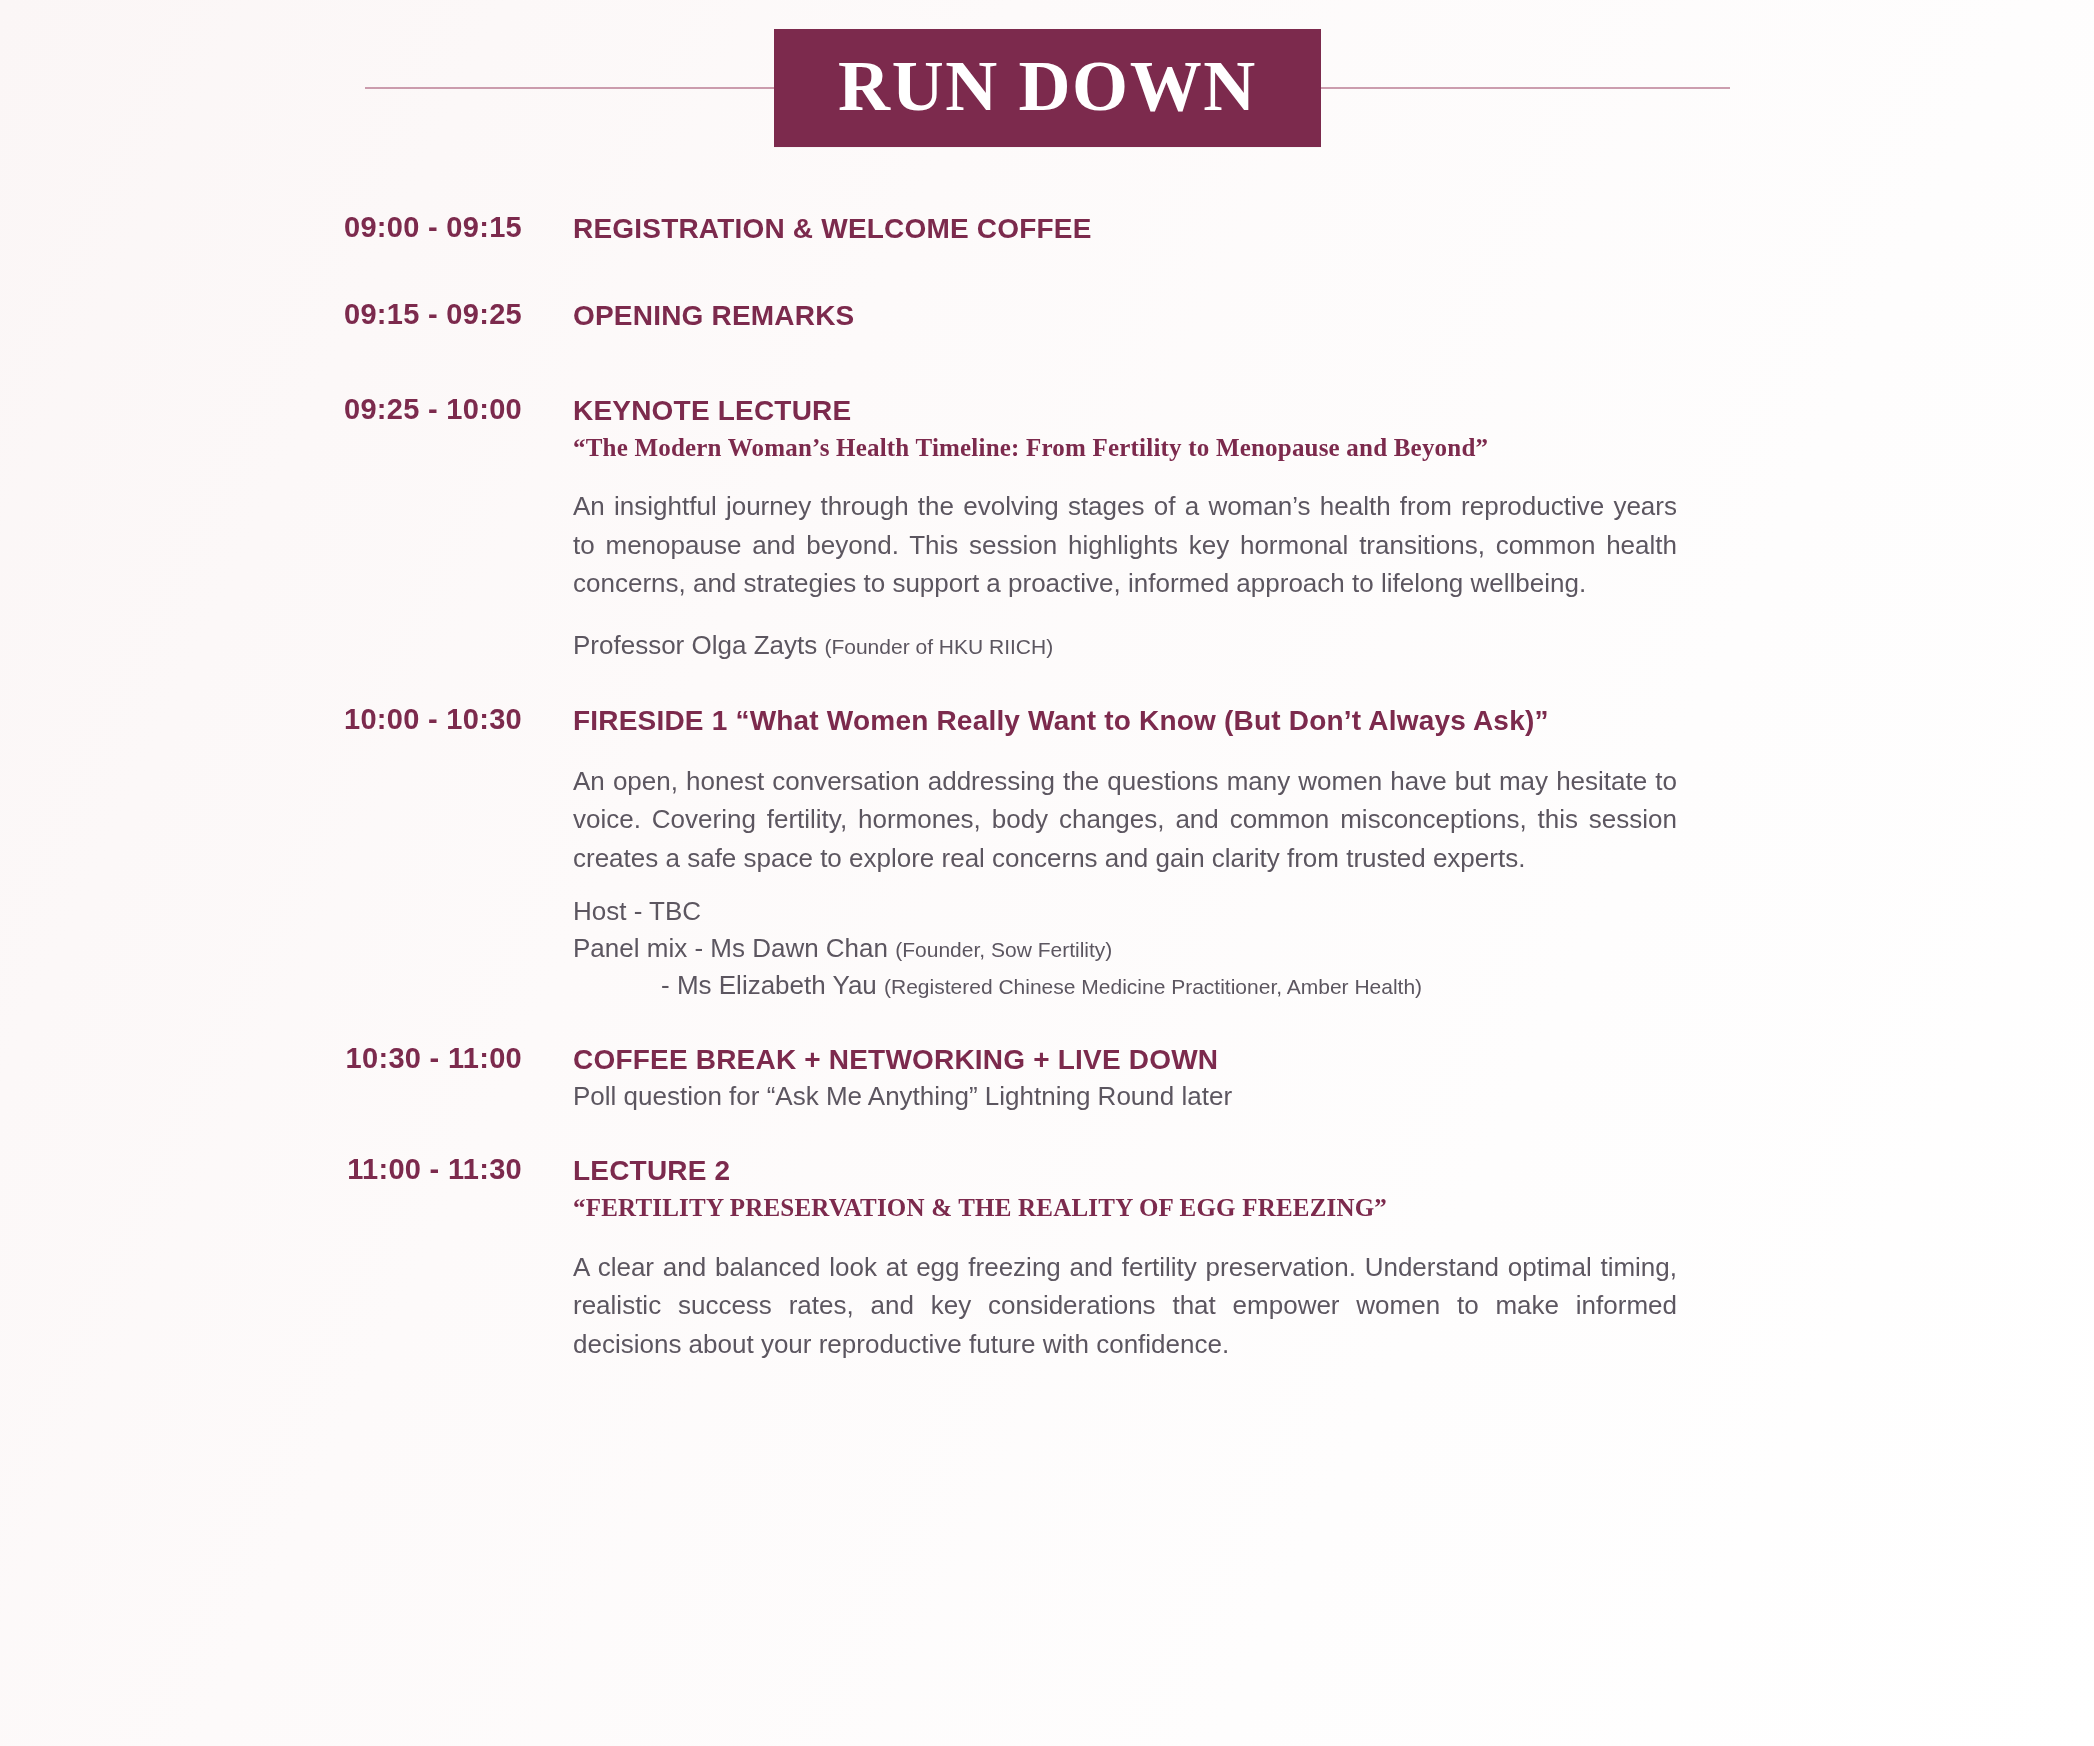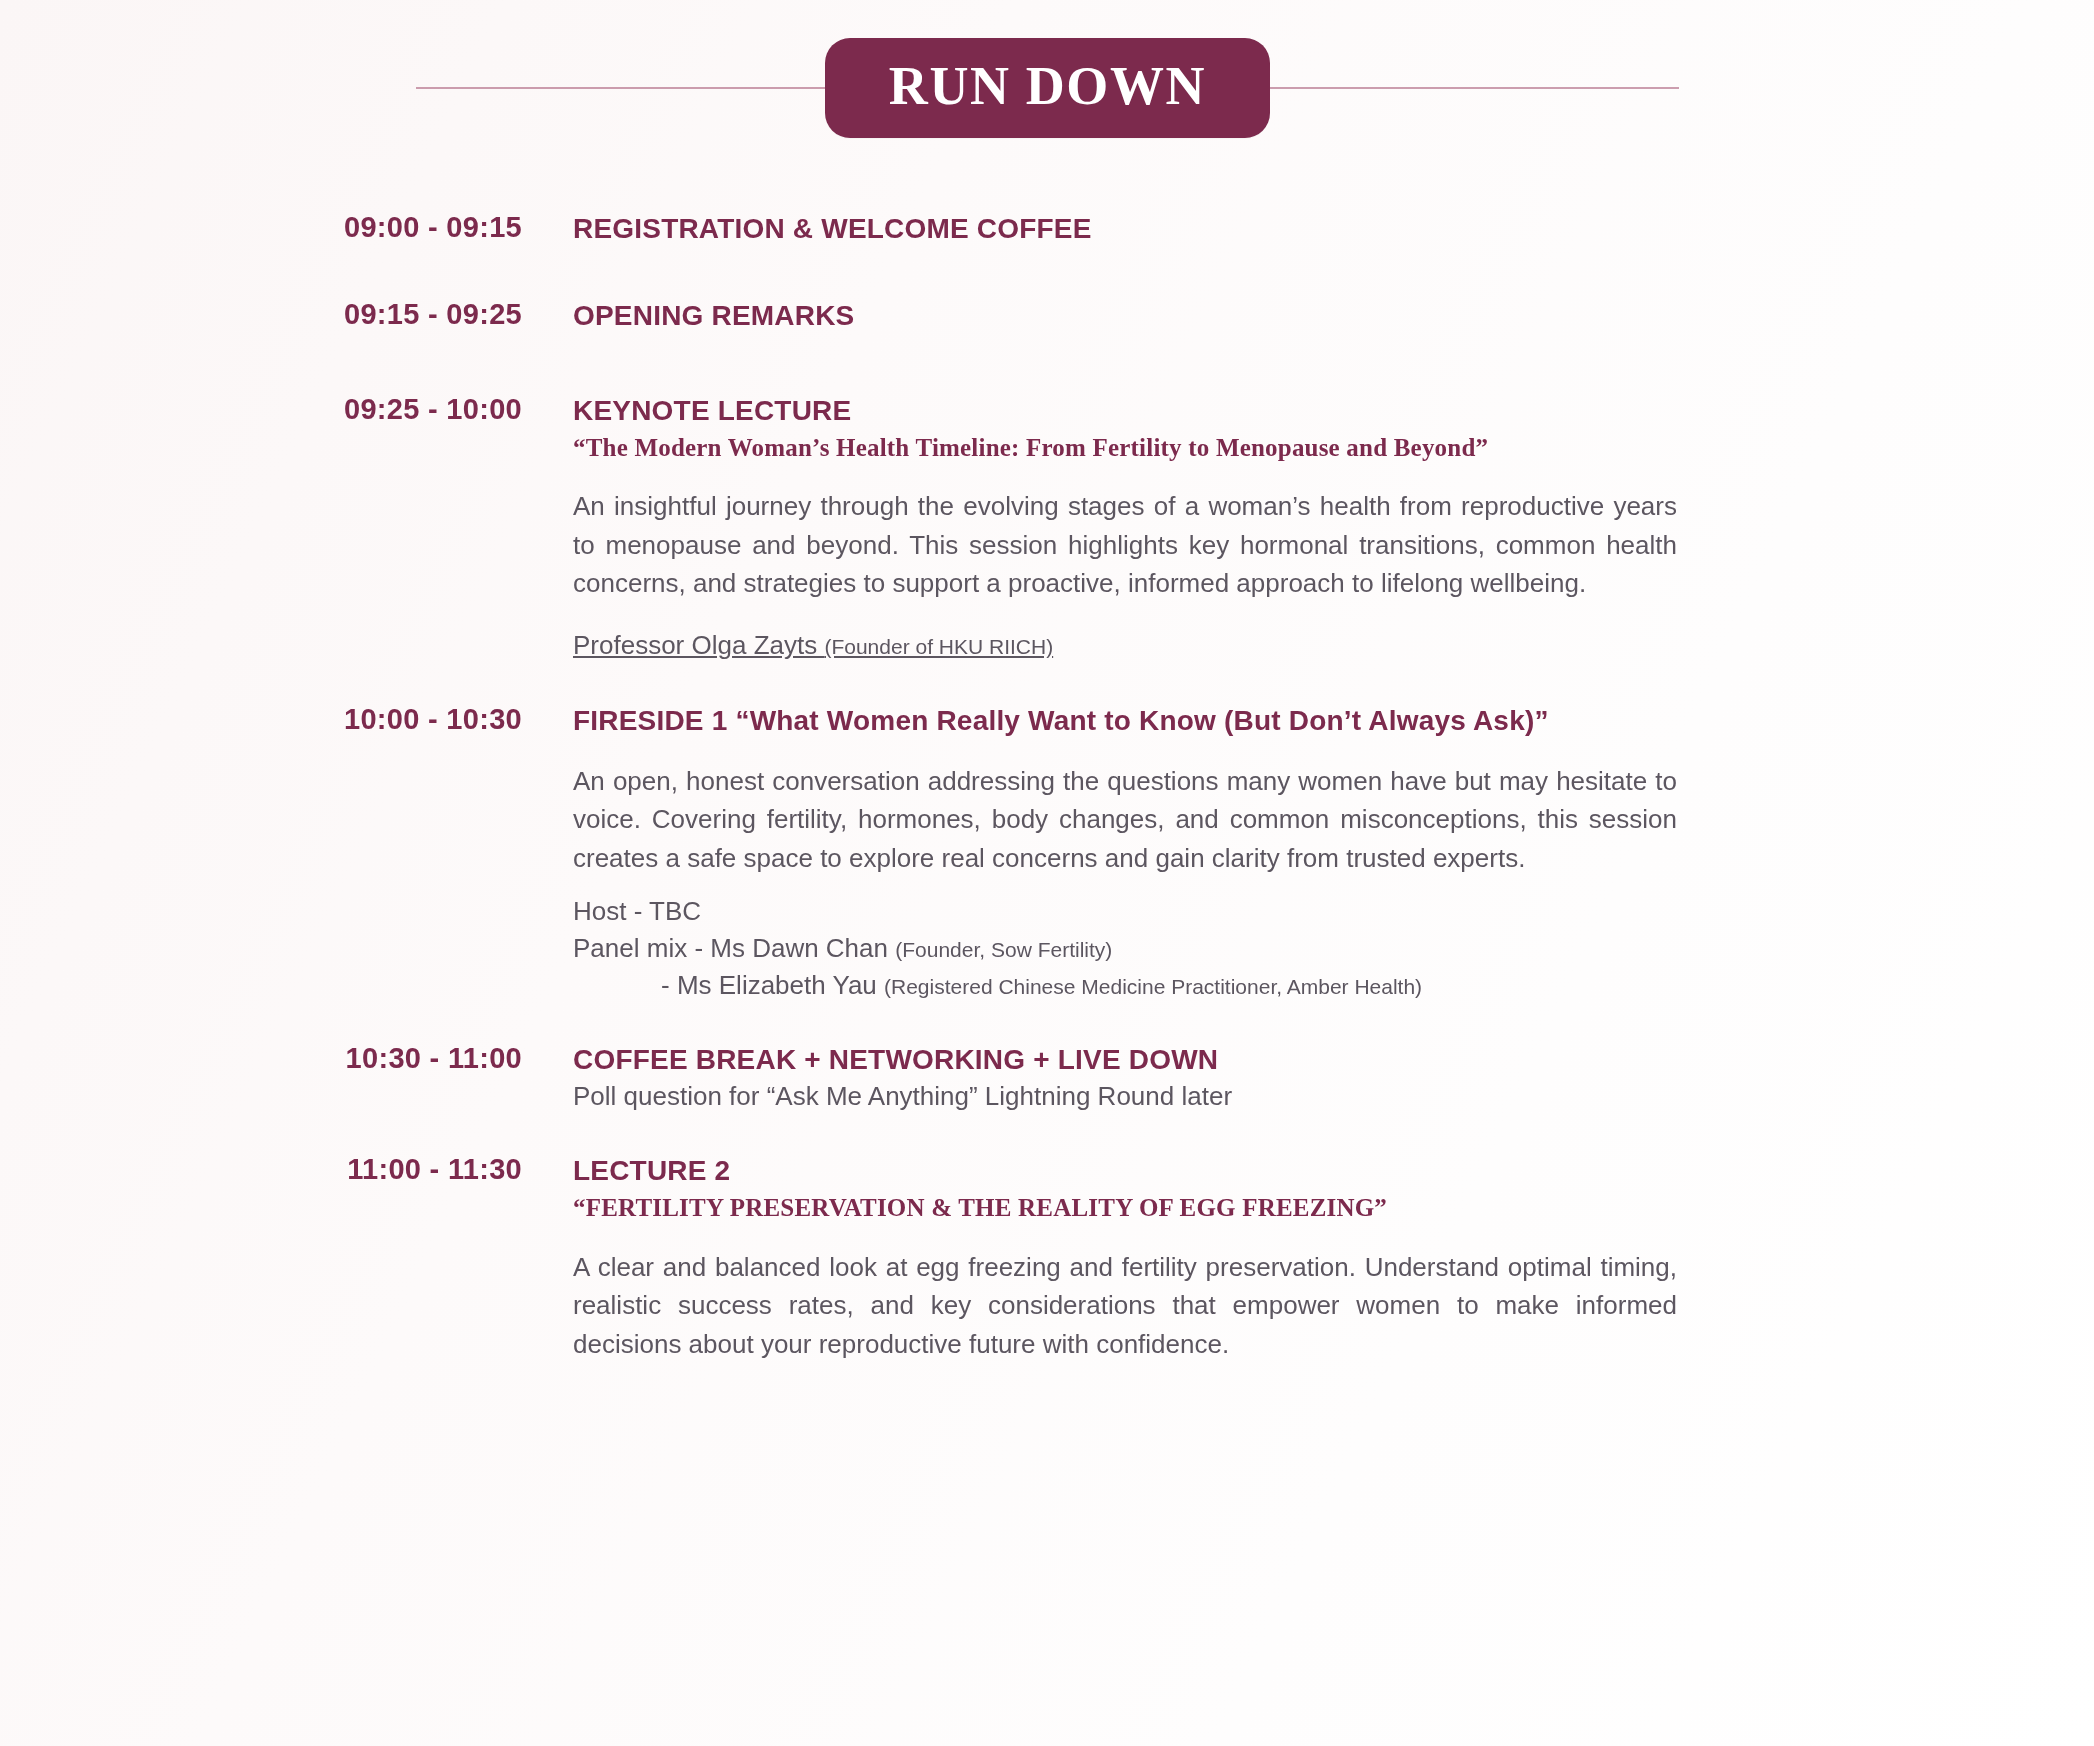--- a/index.html
+++ b/index.html
@@ -33,27 +33,26 @@
     background: #a2516f;
     opacity: 0.55;
   }
   .rule-left  { width: 409px; margin-right: 0px; }
   .rule-right { width: 409px; margin-left: 0px; }
   .title-plate {
     background: #7c2a4d;
     color: #ffffff;
     font-family: "Liberation Serif", serif;
     font-weight: 700;
-    font-size: 54px;
+    font-size: 72px;
     letter-spacing: 1.6px;
     padding: 21px 64px 24.5px 64px;
     line-height: 1;
     white-space: nowrap;
     box-shadow: 0 0.8px 0 rgba(0,0,0,0.03);
-    border-radius: 25px;
   }
 
   
   .agenda {
     position: absolute;
     top: 211px;
     left: 0;
     width: 100%;
     padding-left: 0;
   }
@@ -105,21 +104,20 @@
   .note {
     color: #5c5660;
     font-size: 26px;
     line-height: 1.45;
   }
   .speaker {
     color: #5c5660;
     font-size: 26px;
     line-height: 1.45;
     margin-top: 24.5px;
-    text-decoration: underline;
   }
   .speaker .small,
   .panel .small {
     font-size: 21px;
   }
   .panel {
     color: #5c5660;
     font-size: 26px;
     line-height: 1.42;
     margin-top: 16px;

